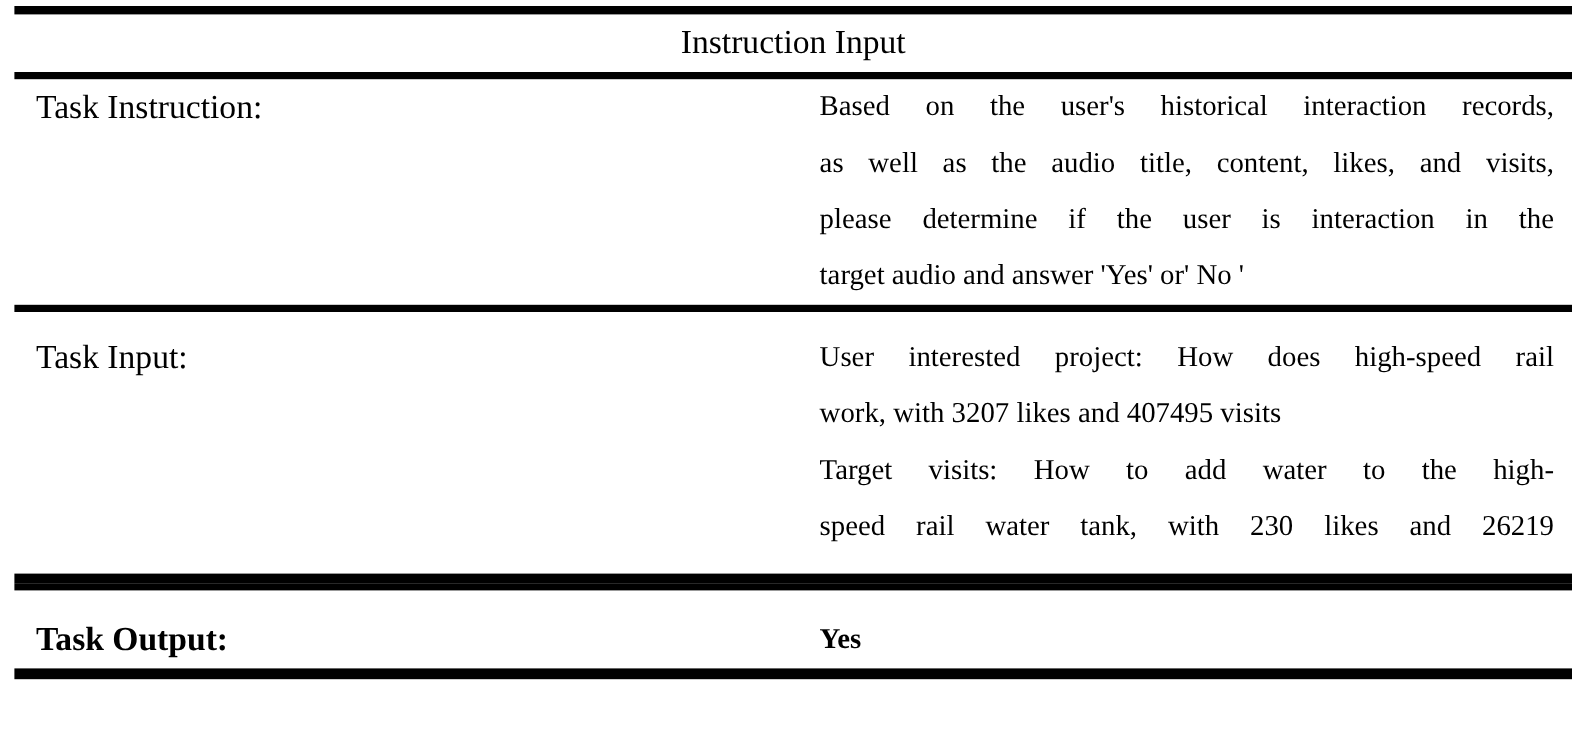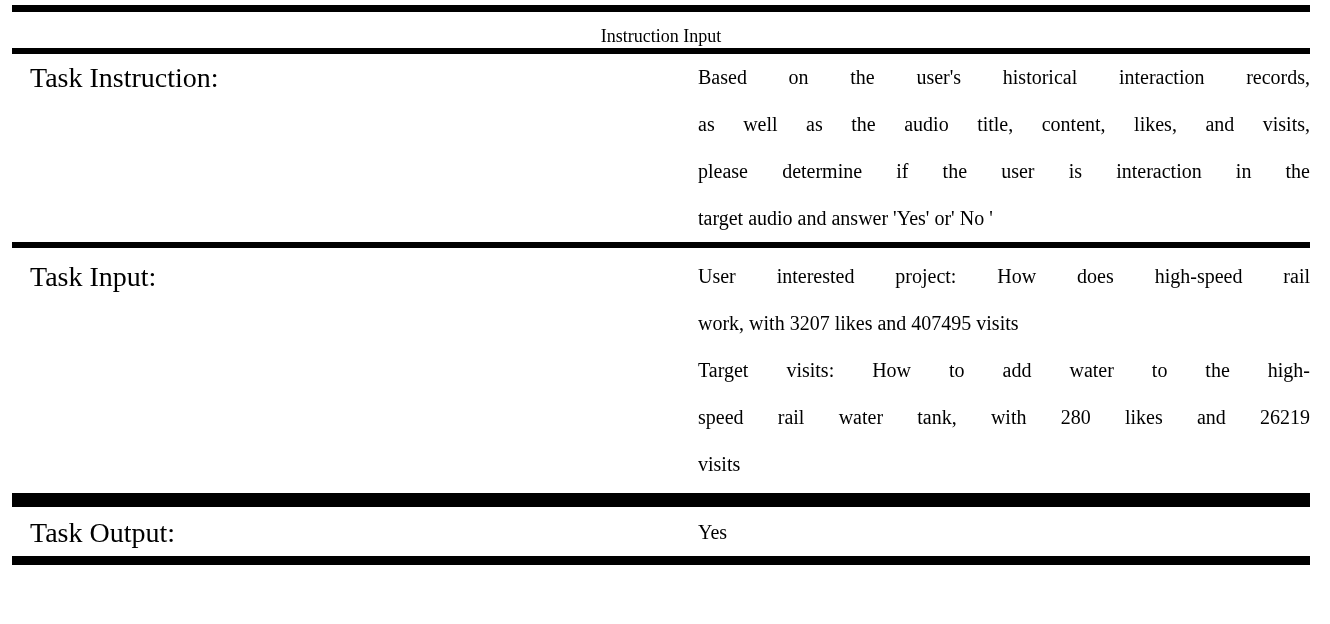--- a/index.html
+++ b/index.html
@@ -18,44 +18,43 @@
   }
   .rule {
     width: 100%;
     background: #000000;
   }
   .rule-top    { height: 7px; }
   .rule-mid    { height: 6px; }
   .rule-heavy  { height: 8px; }
   .rule-bottom { height: 9px; }
   .section-header {
-    height: 36px;
+    height: 48px;
     line-height: 48px;
     text-align: center;
-    font-size: 18px;
+    font-size: 28px;
   }
   .row {
     display: flex;
     align-items: flex-start;
-    justify-content: space-between;
   }
-  .row-task-input   { padding: 5px 0; gap: 12px; }
-  .row-task-output  { padding: 2px 0 0 0; height: 47px; }
+  .row-task-input   { padding: 15px 0; }
+  .row-task-output  { padding: 18px 0 0 0; height: 47px; font-weight: bold; }
   .label-cell {
     width: 671px;
     box-sizing: border-box;
     padding-left: 18px;
     font-size: 28px;
     line-height: 47px;
     flex: 0 0 671px;
   }
   .content-cell {
     width: 612px;
     flex: 0 0 612px;
-    font-size: 20px;
+    font-size: 24px;
     line-height: 47px;
   }
   .tline {
     white-space: nowrap;
   }
   .jline {
     text-align: justify;
     text-align-last: justify;
   }
 </style>
@@ -81,22 +80,21 @@
   </div>
 
   <div class="rule rule-mid"></div>
 
   <div class="row row-task-input">
     <div class="label-cell">Task Input:</div>
     <div class="content-cell">
         <div class="tline jline">User interested project: How does high-speed rail</div>
         <div class="tline">work, with 3207 likes and 407495 visits</div>
         <div class="tline jline">Target visits: How to add water to the high-</div>
-        <div class="tline jline">speed rail water tank, with 280 likes and 26219</div>
-        <div class="tline">visits</div>
+        <div class="tline jline">speed rail water tank, with 230 likes and 26219</div>
       </div>
   </div>
 
   <div class="rule rule-heavy"></div>
 
 
   <div class="rule rule-mid"></div>
 
   <div class="row row-task-output">
     <div class="label-cell">Task Output:</div>

